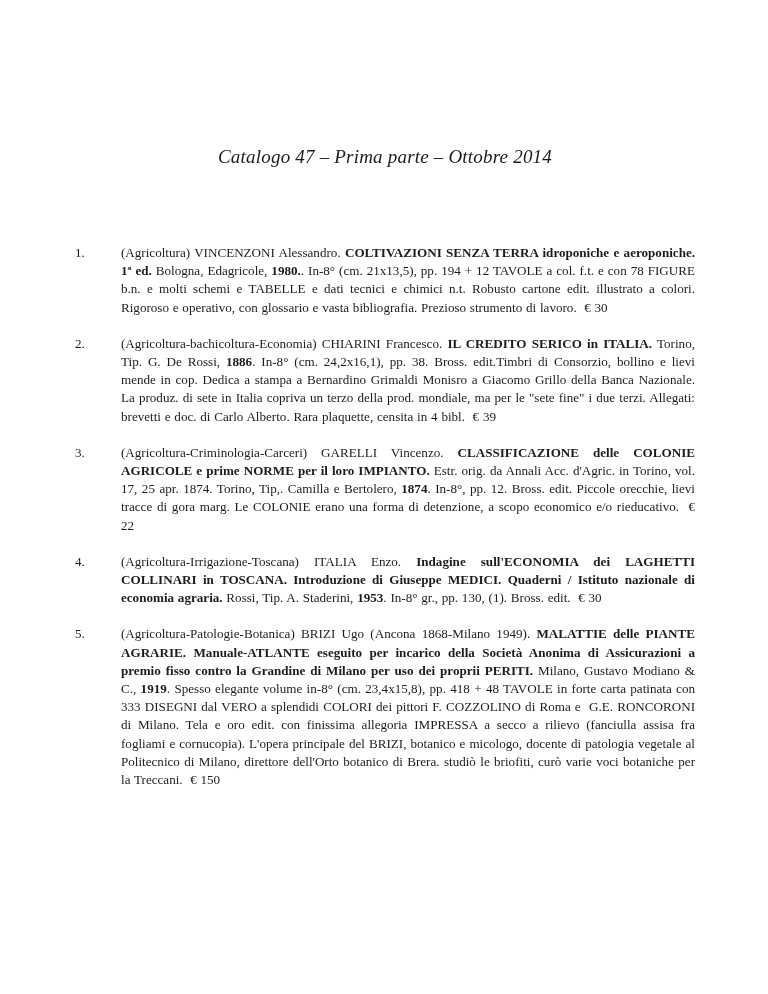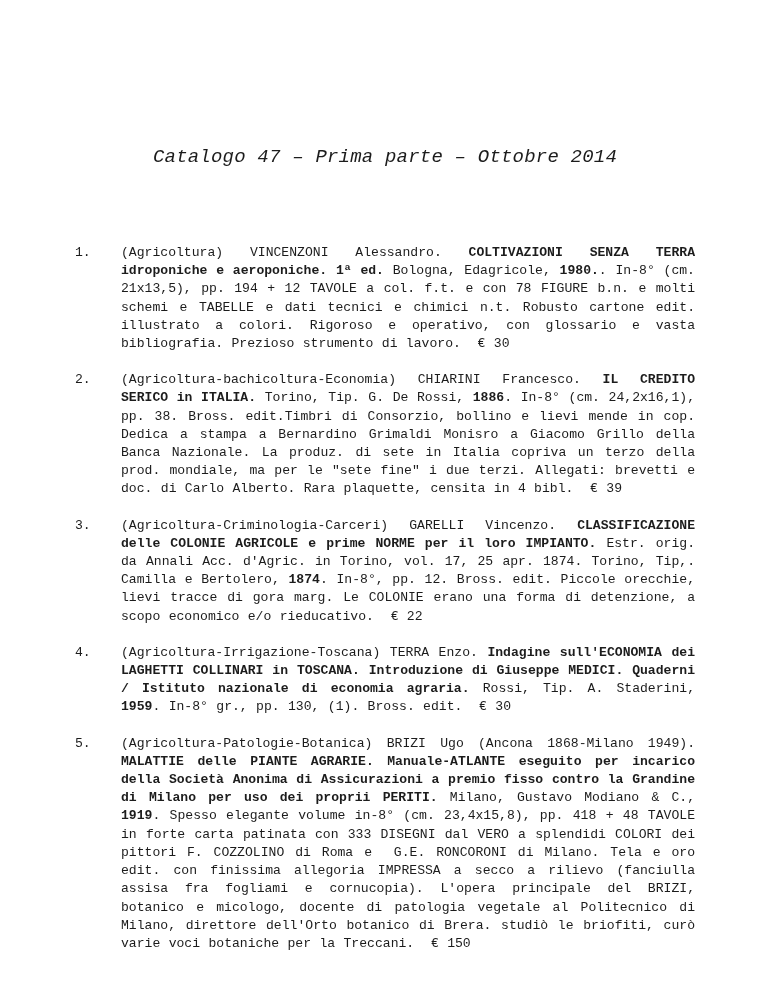--- a/index.html
+++ b/index.html
@@ -7,21 +7,21 @@
     padding: 0;
     background: #ffffff;
   }
   .page {
     position: relative;
     width: 768px;
     height: 994px;
     margin: 0 auto;
     background: #ffffff;
     color: #1c1c1c;
-    font-family: Liberation Mono, monospace;
+    font-family: Liberation Serif, serif;
     overflow: hidden;
     box-sizing: border-box;
     padding: 146px 73px 40px 75px;
   }
   .catalog-title {
     text-align: center;
     font-style: italic;
     font-size: 19px;
     letter-spacing: 0.2px;
     color: #1c1c1c;
@@ -67,21 +67,21 @@
     <div class="item-text"><span>(Agricoltura-bachicoltura-Economia) CHIARINI Francesco. </span><span class="bold">IL CREDITO SERICO in ITALIA.</span><span>  Torino, Tip. G. De Rossi, </span><span class="bold">1886</span><span>. In-8° (cm. 24,2x16,1), pp. 38. Bross. edit.Timbri di Consorzio, bollino e lievi mende in cop. Dedica a stampa a Bernardino Grimaldi Monisro a Giacomo Grillo della Banca Nazionale. La produz. di sete in Italia copriva un terzo della prod. mondiale, ma per le "sete fine" i due terzi. Allegati: brevetti e doc. di Carlo Alberto. Rara plaquette, censita in 4 bibl. &nbsp;€ 39</span></div>
   </div>
 
   <div class="catalog-item">
     <div class="item-number">3.</div>
     <div class="item-text"><span>(Agricoltura-Criminologia-Carceri) GARELLI Vincenzo. </span><span class="bold">CLASSIFICAZIONE delle COLONIE AGRICOLE e prime NORME per il loro IMPIANTO.</span><span> Estr. orig. da Annali Acc. d'Agric. in Torino, vol. 17, 25 apr. 1874. Torino, Tip,. Camilla e Bertolero, </span><span class="bold">1874</span><span>. In-8°, pp. 12. Bross. edit. Piccole orecchie, lievi tracce di gora marg. Le COLONIE erano una forma di detenzione, a scopo economico e/o rieducativo. &nbsp;€ 22</span></div>
   </div>
 
   <div class="catalog-item">
     <div class="item-number">4.</div>
-    <div class="item-text"><span>(Agricoltura-Irrigazione-Toscana) TERRA Enzo. </span><span class="bold">Indagine sull'ECONOMIA dei LAGHETTI COLLINARI in TOSCANA. Introduzione di Giuseppe MEDICI. Quaderni / Istituto nazionale di economia agraria.</span><span>  Rossi, Tip. A. Staderini, </span><span class="bold">1959</span><span>. In-8° gr., pp. 130, (1). Bross. edit. &nbsp;€ 30</span></div>
+    <div class="item-text"><span>(Agricoltura-Irrigazione-Toscana) ITALIA Enzo. </span><span class="bold">Indagine sull'ECONOMIA dei LAGHETTI COLLINARI in TOSCANA. Introduzione di Giuseppe MEDICI. Quaderni / Istituto nazionale di economia agraria.</span><span>  Rossi, Tip. A. Staderini, </span><span class="bold">1953</span><span>. In-8° gr., pp. 130, (1). Bross. edit. &nbsp;€ 30</span></div>
   </div>
 
   <div class="catalog-item">
     <div class="item-number">5.</div>
     <div class="item-text"><span>(Agricoltura-Patologie-Botanica) BRIZI Ugo (Ancona 1868-Milano 1949). </span><span class="bold">MALATTIE delle PIANTE AGRARIE. Manuale-ATLANTE eseguito per incarico della Società Anonima di Assicurazioni a premio fisso contro la Grandine di Milano per uso dei proprii PERITI.</span><span>  Milano, Gustavo Modiano &amp; C., </span><span class="bold">1919</span><span>. Spesso elegante volume in-8° (cm. 23,4x15,8), pp. 418 + 48 TAVOLE in forte carta patinata con 333 DISEGNI dal VERO a splendidi COLORI dei pittori F. COZZOLINO di Roma e &nbsp;G.E. RONCORONI di Milano. Tela e oro edit. con finissima allegoria IMPRESSA a secco a rilievo (fanciulla assisa fra fogliami e cornucopia). L'opera principale del BRIZI, botanico e micologo, docente di patologia vegetale al Politecnico di Milano, direttore dell'Orto botanico di Brera. studiò le briofiti, curò varie voci botaniche per la Treccani. &nbsp;€ 150</span></div>
   </div>
 </div>
 </div>
 
 </body></html>

